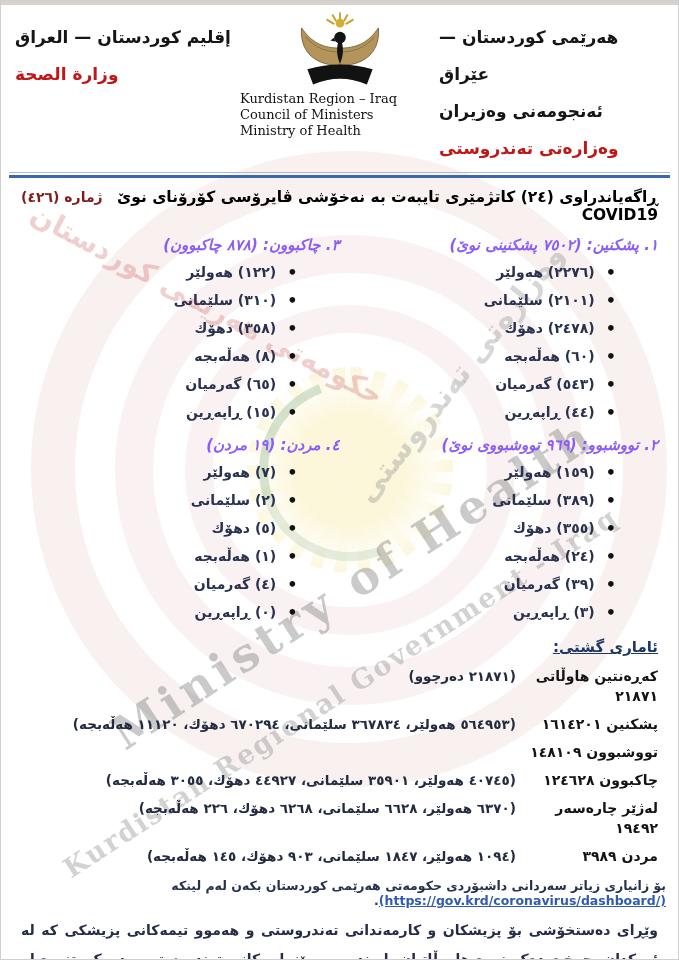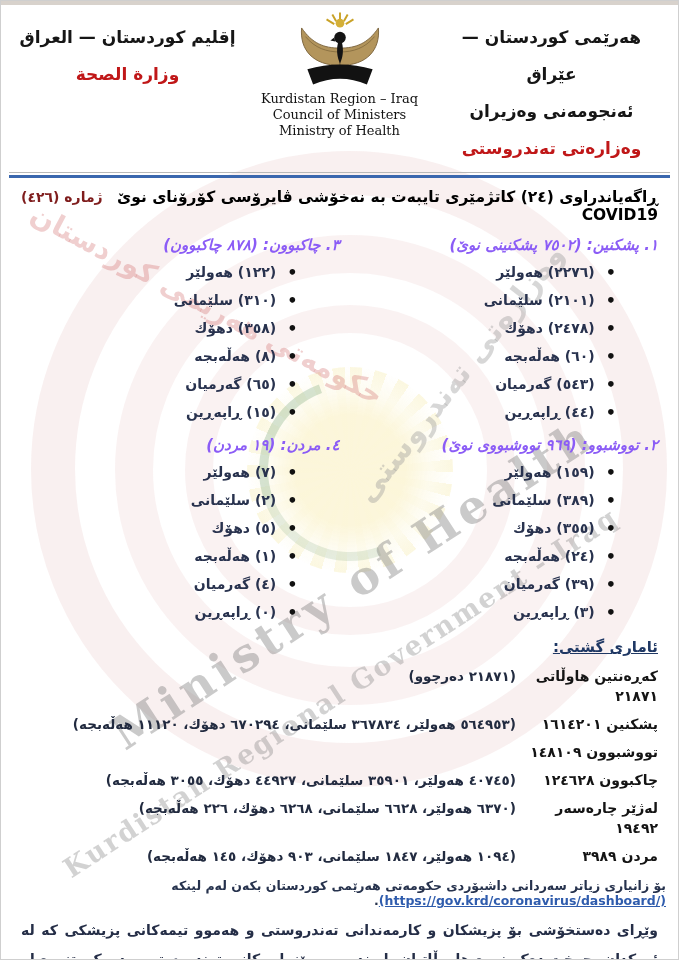--- a/index.html
+++ b/index.html
@@ -31,25 +31,25 @@
     font-family:"DejaVu Serif",serif;font-size:27px;letter-spacing:2px;color:rgba(130,130,130,0.36);}
   .wm-kug{left:330px;top:340px;width:280px;direction:rtl;transform:rotate(-52deg);
     font-size:30px;color:rgba(150,150,150,0.38);}
   .wm-kud{left:60px;top:300px;width:340px;direction:rtl;transform:rotate(28deg);
     font-size:28px;color:rgba(205,95,95,0.30);}
   .wm-ringtext{position:absolute;left:40px;top:160px;}
   
   .content{position:relative;z-index:1;}
   .header{display:grid;grid-template-columns:225px 1fr 225px;direction:rtl;
     padding:10px 14px 0 14px;align-items:start;}
-  .hdr-block{font-size:17px;font-weight:bold;line-height:37px;text-align:center;color:#161616;margin-top:8px;}
+  .hdr-block{font-size:17px;font-weight:bold;line-height:37px;text-align:left;color:#161616;margin-top:8px;}
   .hdr-line-red{color:#c01718;}
   .emblem-wrap{text-align:center;direction:ltr;}
   .emblem-wrap svg{display:block;margin:0 auto;}
-  .emblem-en{font-family:"DejaVu Serif",serif;font-size:13px;line-height:16px;color:#121212;text-align:center;}
+  .emblem-en{font-family:"DejaVu Serif",serif;font-size:13px;line-height:16px;color:#121212;text-align:left;}
   .rule{margin:5px 8px 0 8px;}
   .rule .r1{border-top:1px solid #b9b9b9;margin-bottom:2px;}
   .rule .r2{border-top:3px solid #3a67ae;}
   
   .title-row{display:flex;justify-content:space-between;align-items:baseline;padding:10px 20px 0 20px;}
   .doc-title{font-size:15.5px;font-weight:bold;color:#000000;}
   .doc-number{font-size:14px;font-weight:bold;color:#7f1d1d;white-space:nowrap;}
   
   .sections{display:grid;grid-template-columns:1fr 1fr;direction:rtl;padding:12px 20px 0 20px;}
   .section h3{margin:0 0 9px 0;font-size:15px;font-weight:bold;color:#8b5cf6;font-style:italic;}

